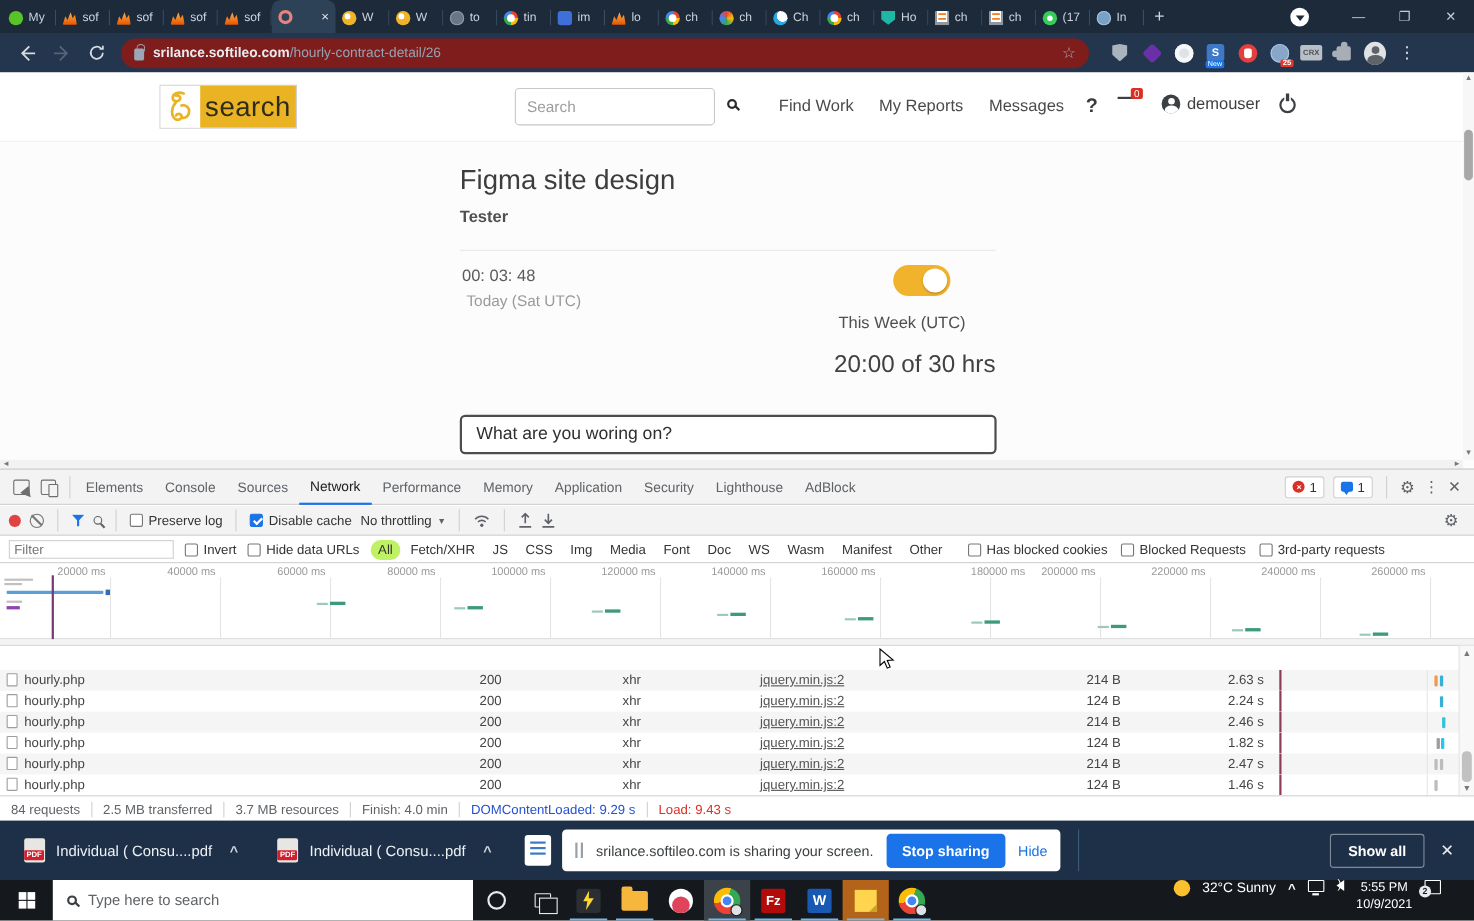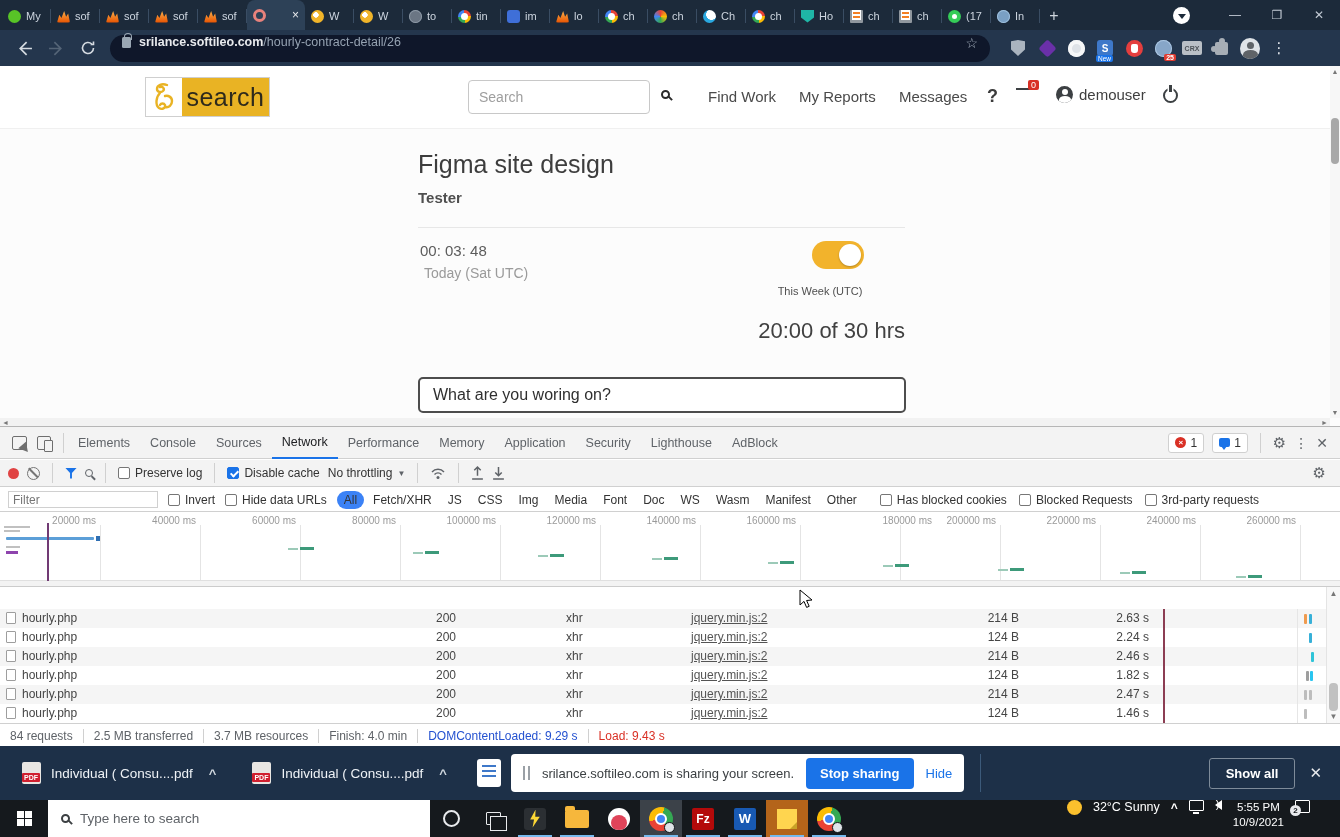--- a/index.html
+++ b/index.html
@@ -33,21 +33,21 @@
 .i-globe-blue{background:#7aa0c4;box-shadow:inset 0 0 0 1px #9fc0dd}
 .newtab{width:28px;text-align:center;color:#cfd6de;font-size:16px;line-height:28px}
 .tb-right{margin-left:auto;display:flex;align-items:center;height:30px}
 .media-btn{width:17px;height:17px;border-radius:50%;background:#fff;margin-right:24px;position:relative}
 .media-btn::after{content:"";position:absolute;left:5px;top:7px;border-left:4px solid transparent;border-right:4px solid transparent;border-top:5px solid #1c2a3a}
 .wc{width:42px;height:30px;color:#c3cbd5;font-size:12px;display:flex;align-items:center;justify-content:center}
 
 
 .toolbar{position:absolute;top:30px;left:0;width:100%;height:36px;background:#24364d;display:flex;align-items:center;padding:0 10px;gap:4px}
 .nav-ic{width:28px;height:28px;display:flex;align-items:center;justify-content:center}
-.urlbar{width:880px;height:27px;background:#0f172a;border-radius:14px;display:flex;padding:0 12px;gap:8px;margin-left:4px}
+.urlbar{width:880px;height:27px;background:#7f1d1d;border-radius:14px;display:flex;align-items:center;padding:0 12px;gap:8px;margin-left:4px}
 .lock{width:9px;height:11px;position:relative;margin-top:2px}
 .lock::before{content:"";position:absolute;left:1.5px;top:-4px;width:6px;height:6px;border:1.5px solid #9aa7b4;border-radius:50% 50% 0 0;border-bottom:none}
 .lock::after{content:"";position:absolute;inset:0;background:#9aa7b4;border-radius:1.5px}
 .url-host{color:#e8eaed;font-size:12.5px;font-weight:bold}
 .url-path{color:#95a2b1;font-size:12.5px}
 .url-star{margin-left:auto;color:#a9b4c0;font-size:14px}
 .exts{display:flex;align-items:center;gap:9px;margin-left:14px}
 .ext{width:20px;height:20px;position:relative;display:flex;align-items:center;justify-content:center}
 .x-shield{width:14px;height:16px;background:#aab4bf;clip-path:polygon(0 8%,50% 0,100% 8%,100% 60%,50% 100%,0 60%)}
 .x-purple{width:13px;height:13px;background:#6a30a8;transform:rotate(45deg);border-radius:3px}
@@ -90,21 +90,21 @@
 .person::after{content:"";position:absolute;left:2.5px;top:10px;width:12px;height:7px;border-radius:50% 50% 0 0;background:#fff}
 .power{position:absolute;left:1163px;top:22px;width:15px;height:15px;border:2px solid #3c4043;border-radius:50%}
 .power::after{content:"";position:absolute;left:4.2px;top:-5px;width:2.5px;height:7px;background:#3c4043;box-shadow:0 0 0 1.5px #fff}
 .pg-title{position:absolute;left:418px;top:84px;font-size:25px;font-weight:500;color:#3d3d3d}
 .pg-sub{position:absolute;left:418px;top:123px;font-size:15px;font-weight:bold;color:#4f4f4f}
 .pg-div{position:absolute;left:418px;top:161px;width:487px;height:1px;background:#e7e7e7}
 .pg-timer{position:absolute;left:420px;top:176px;font-size:15px;color:#5c5c5c}
 .pg-timersub{position:absolute;left:424px;top:199px;font-size:14px;color:#9a9a9a}
 .toggle{position:absolute;left:812px;top:175px;width:52px;height:28px;border-radius:14px;background:#f2b32c}
 .toggle::after{content:"";position:absolute;right:3px;top:3px;width:22px;height:22px;border-radius:50%;background:#fff;box-shadow:0 1px 2px rgba(0,0,0,.25)}
-.pg-week{position:absolute;left:756px;top:219px;width:128px;text-align:center;font-size:11px;color:#4f4f4f}
+.pg-week{position:absolute;left:756px;top:219px;width:128px;text-align:center;font-size:15px;color:#4f4f4f}
 .pg-hours{position:absolute;left:735px;top:252px;width:170px;text-align:right;font-size:22px;color:#414141}
 .task-input{position:absolute;left:418px;top:311px;width:488px;height:36px;border:2px solid #4d4d4d;border-radius:5px;padding:0 13px;font-size:16px;color:#2f2f2f;background:#fff}
 .vscroll{position:absolute;right:0;top:0;width:10px;height:352px;background:#f7f7f7}
 .vscroll .ar{position:absolute;left:0;width:10px;font-size:7px;color:#777;text-align:center}
 .vscroll .thumb{position:absolute;left:1px;width:8px;background:#a8a8a8;border-radius:4px}
 .hscroll{position:absolute;left:0;bottom:0;width:1330px;height:8px;background:#f2f2f2;display:flex;justify-content:space-between;align-items:center;padding:0 2px;font-size:7px;color:#777}
 
 
 .devtools{position:absolute;top:426px;left:0;width:1340px;height:320px;background:#fff;border-top:1px solid #b6b6b6;font-size:12px;color:#333}
 .dt-tabs{position:absolute;top:0;left:0;right:0;height:32px;background:#f3f3f3;border-bottom:1px solid #d0d0d0;display:flex;align-items:center;padding:0 6px}
@@ -132,21 +132,21 @@
 .mag2::after{content:"";position:absolute;width:5px;height:1.5px;background:#5f6368;transform:rotate(45deg);right:-4px;bottom:-2px}
 .cb{width:12px;height:12px;border:1px solid #767676;border-radius:2px;background:#fff;flex:none}
 .cb.on{background:#1a73e8;border-color:#1a73e8;position:relative}
 .cb.on::after{content:"";position:absolute;left:3.5px;top:1px;width:3px;height:6px;border:solid #fff;border-width:0 2px 2px 0;transform:rotate(45deg)}
 .lab{color:#333;display:flex;align-items:center;gap:5px}
 .caret{font-size:8px;color:#5f6368}
 .dt-filterbar{position:absolute;top:61px;left:0;right:0;height:24px;background:#fff;border-bottom:1px solid #d0d0d0;display:flex;align-items:center;padding:0 8px;gap:10px}
 .filter-in{width:150px;height:17px;border:1px solid #d0d0d0;font-size:12px;padding:0 4px;color:#333}
 .filter-in::placeholder{color:#757575}
 .pill{padding:2px 7px;border-radius:9px;color:#333;white-space:nowrap}
-.pill.on{background:#3b82f6}
+.pill.on{background:#bef264}
 .overview{position:absolute;top:86px;left:0;right:0;height:74px;background:#fff;border-bottom:1px solid #ccc;overflow:hidden}
 .tickline{position:absolute;top:12px;bottom:6px;width:1px;background:#e4e4e4}
 .ticklab{position:absolute;top:2px;font-size:10px;color:#9a9a9a;width:66px;text-align:right}
 .ov-strip{position:absolute;left:0;right:0;bottom:0;height:6px;background:#f3f3f3;border-top:1px solid #e0e0e0}
 .ov-ev{position:absolute;display:flex;gap:2px;align-items:center}
 .ov-ev .t1{width:10px;height:2px;background:#9ccab8}
 .ov-ev .t2{width:14px;height:3px;background:#3d9a7a}
 .ld{position:absolute;height:3px;background:#5c9fd8;border-radius:1px}
 .ld-dot{position:absolute;width:4px;height:5px;background:#2f6fb3}
 .marker{position:absolute;width:2px;background:#713a74}

